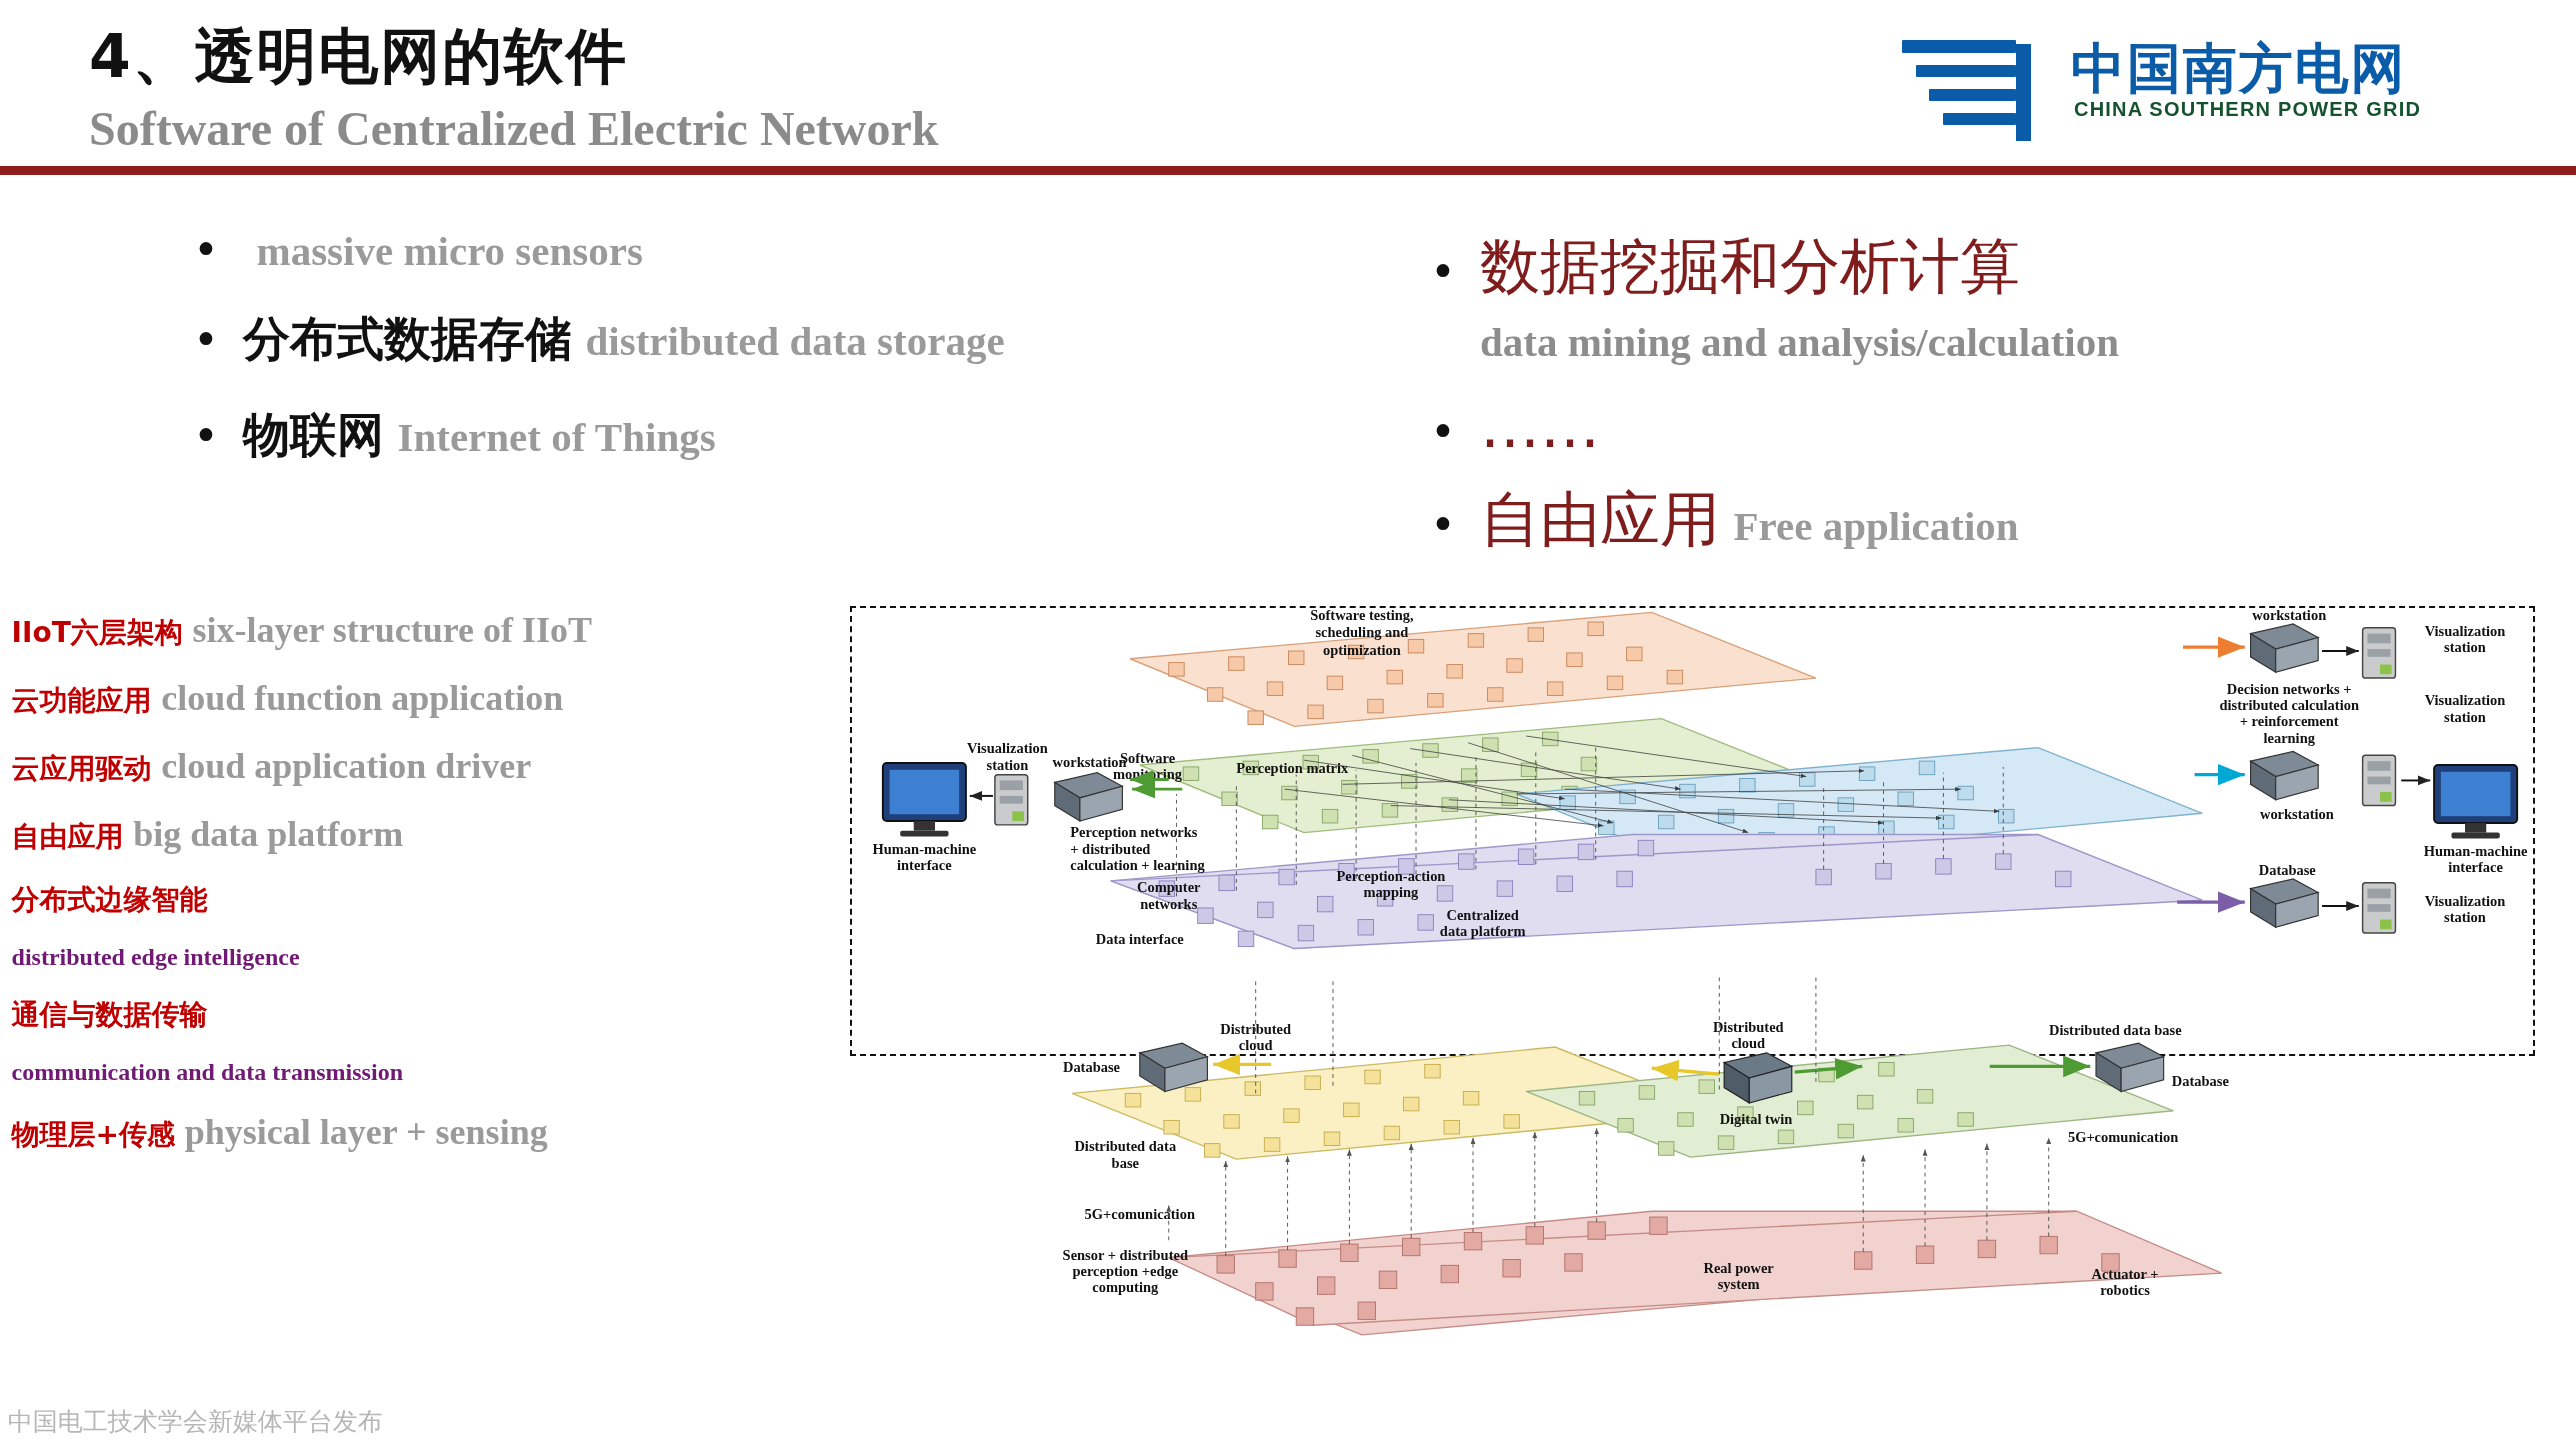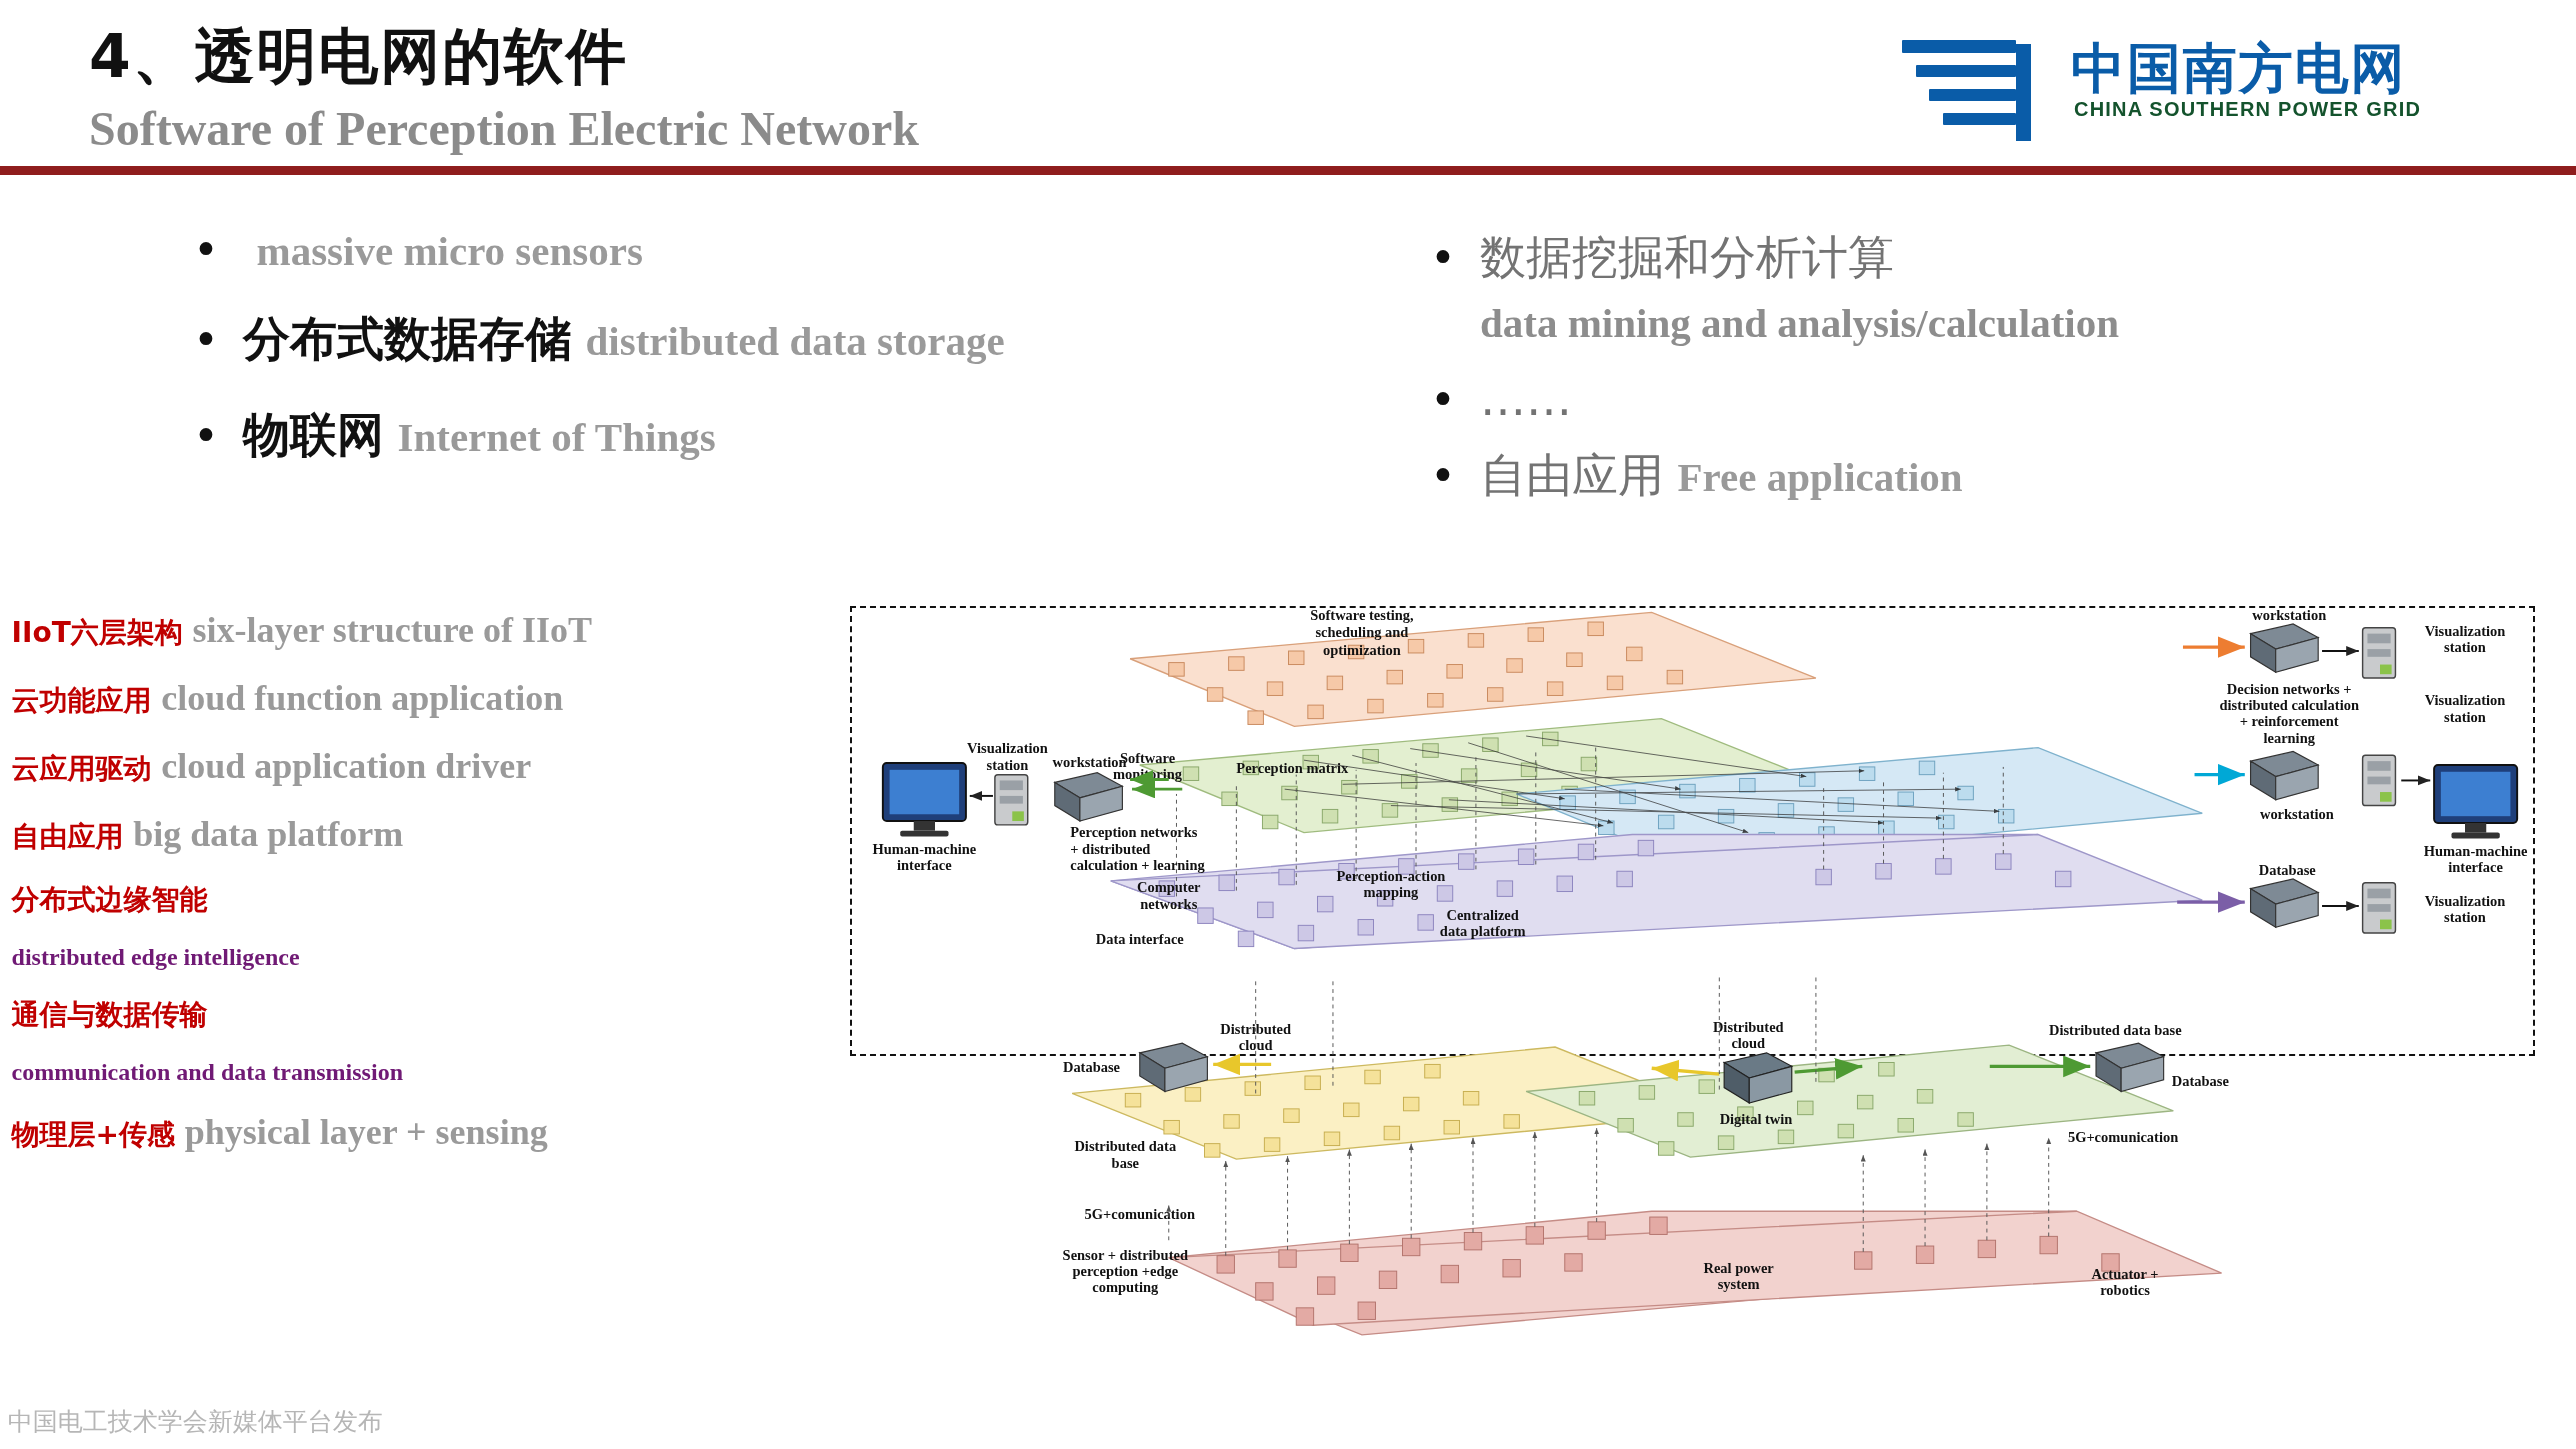--- a/index.html
+++ b/index.html
@@ -46,21 +46,21 @@
   .dot{
     font-size:44px;line-height:1;color:#111;width:50px;flex:none;
     font-family:"DejaVu Sans",sans-serif;
   }
   .cn-strong{
     font-family:"DejaVu Sans","Liberation Sans",sans-serif;
     font-weight:bold;font-size:47px;color:#111;white-space:nowrap;
   }
   .cn-plain{
     font-family:"DejaVu Sans","Liberation Sans",sans-serif;
-    font-size:46px;color:#737373;white-space:nowrap;
+    font-size:60px;color:#7f1d1d;white-space:nowrap;
   }
   .en-grey{
     font-family:"Liberation Serif",serif;
     font-weight:bold;font-size:41px;color:#9a9a9a;margin-left:13.5px;white-space:nowrap;
   }
   .en-grey-block{
     font-family:"Liberation Serif",serif;
     font-weight:bold;font-size:41px;color:#8d8d8d;margin:0 0 25px 50px;
   }
   
@@ -93,21 +93,21 @@
   .footer{
     position:absolute;left:7.7px;top:1405px;
     font-family:"DejaVu Sans","Liberation Sans",sans-serif;
     font-size:25px;color:#b6b6b6;
   }
 </style>
 </head>
 <body>
 
 <div class="title-cn">4、透明电网的软件</div>
-<div class="title-en">Software of Perception Electric Network</div>
+<div class="title-en">Software of Centralized Electric Network</div>
 <div class="header-rule"></div>
 
 <div class="logo">
   <div class="logo-mark">
     <div class="logo-bar" style="left:0;top:5.8px;width:114px;"></div>
     <div class="logo-bar" style="left:13.5px;top:30px;width:100px;"></div>
     <div class="logo-bar" style="left:27px;top:54px;width:87px;"></div>
     <div class="logo-bar" style="left:41px;top:78px;width:73px;"></div>
     <div class="logo-vert"></div>
   </div>

